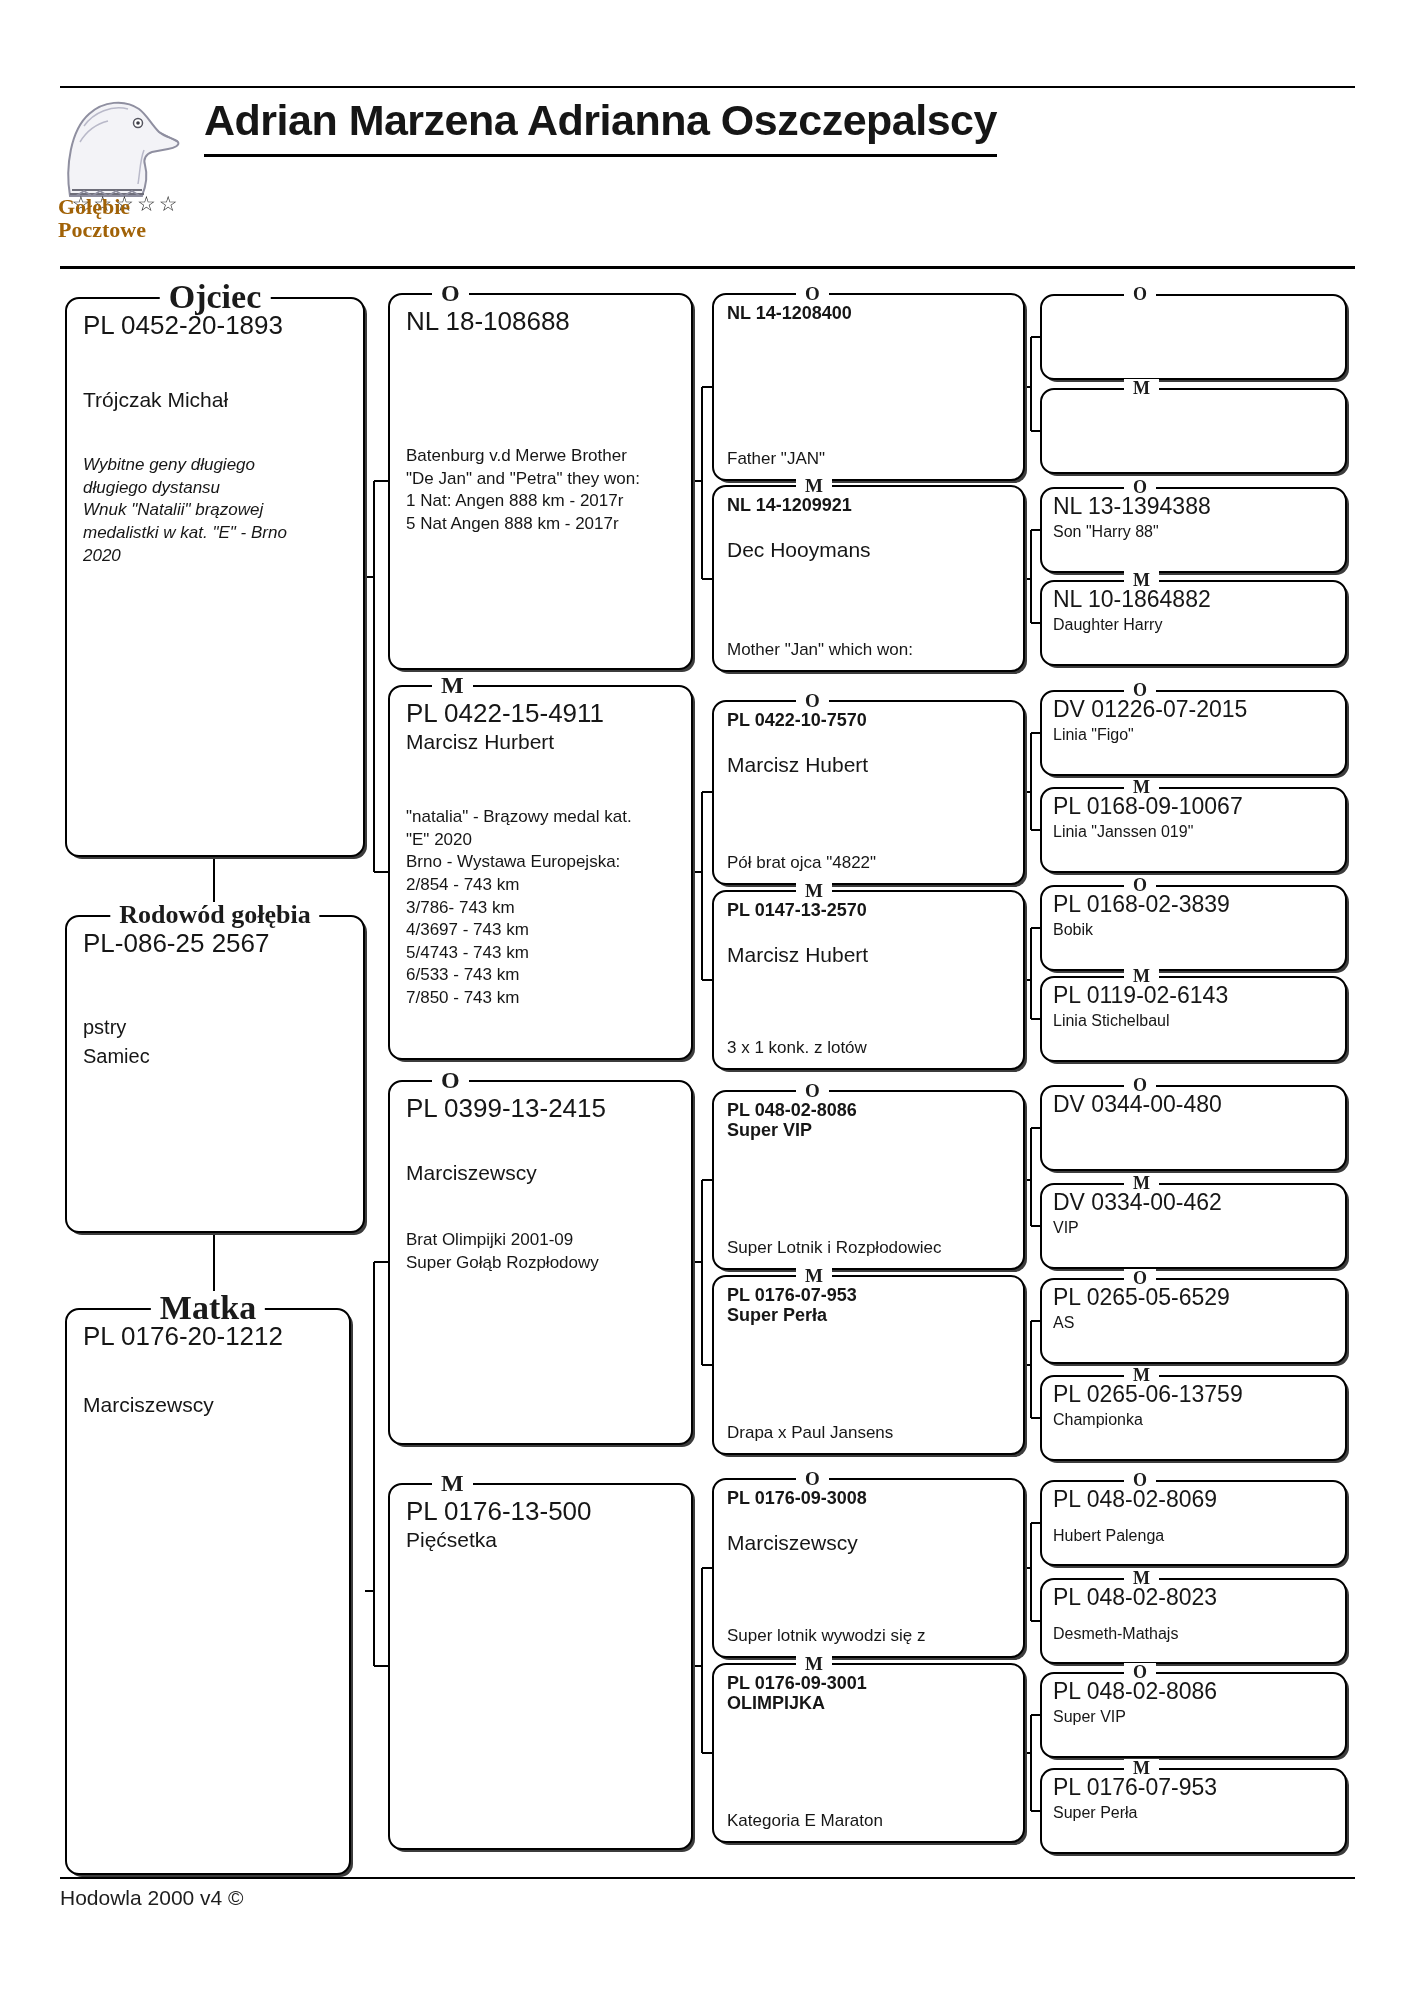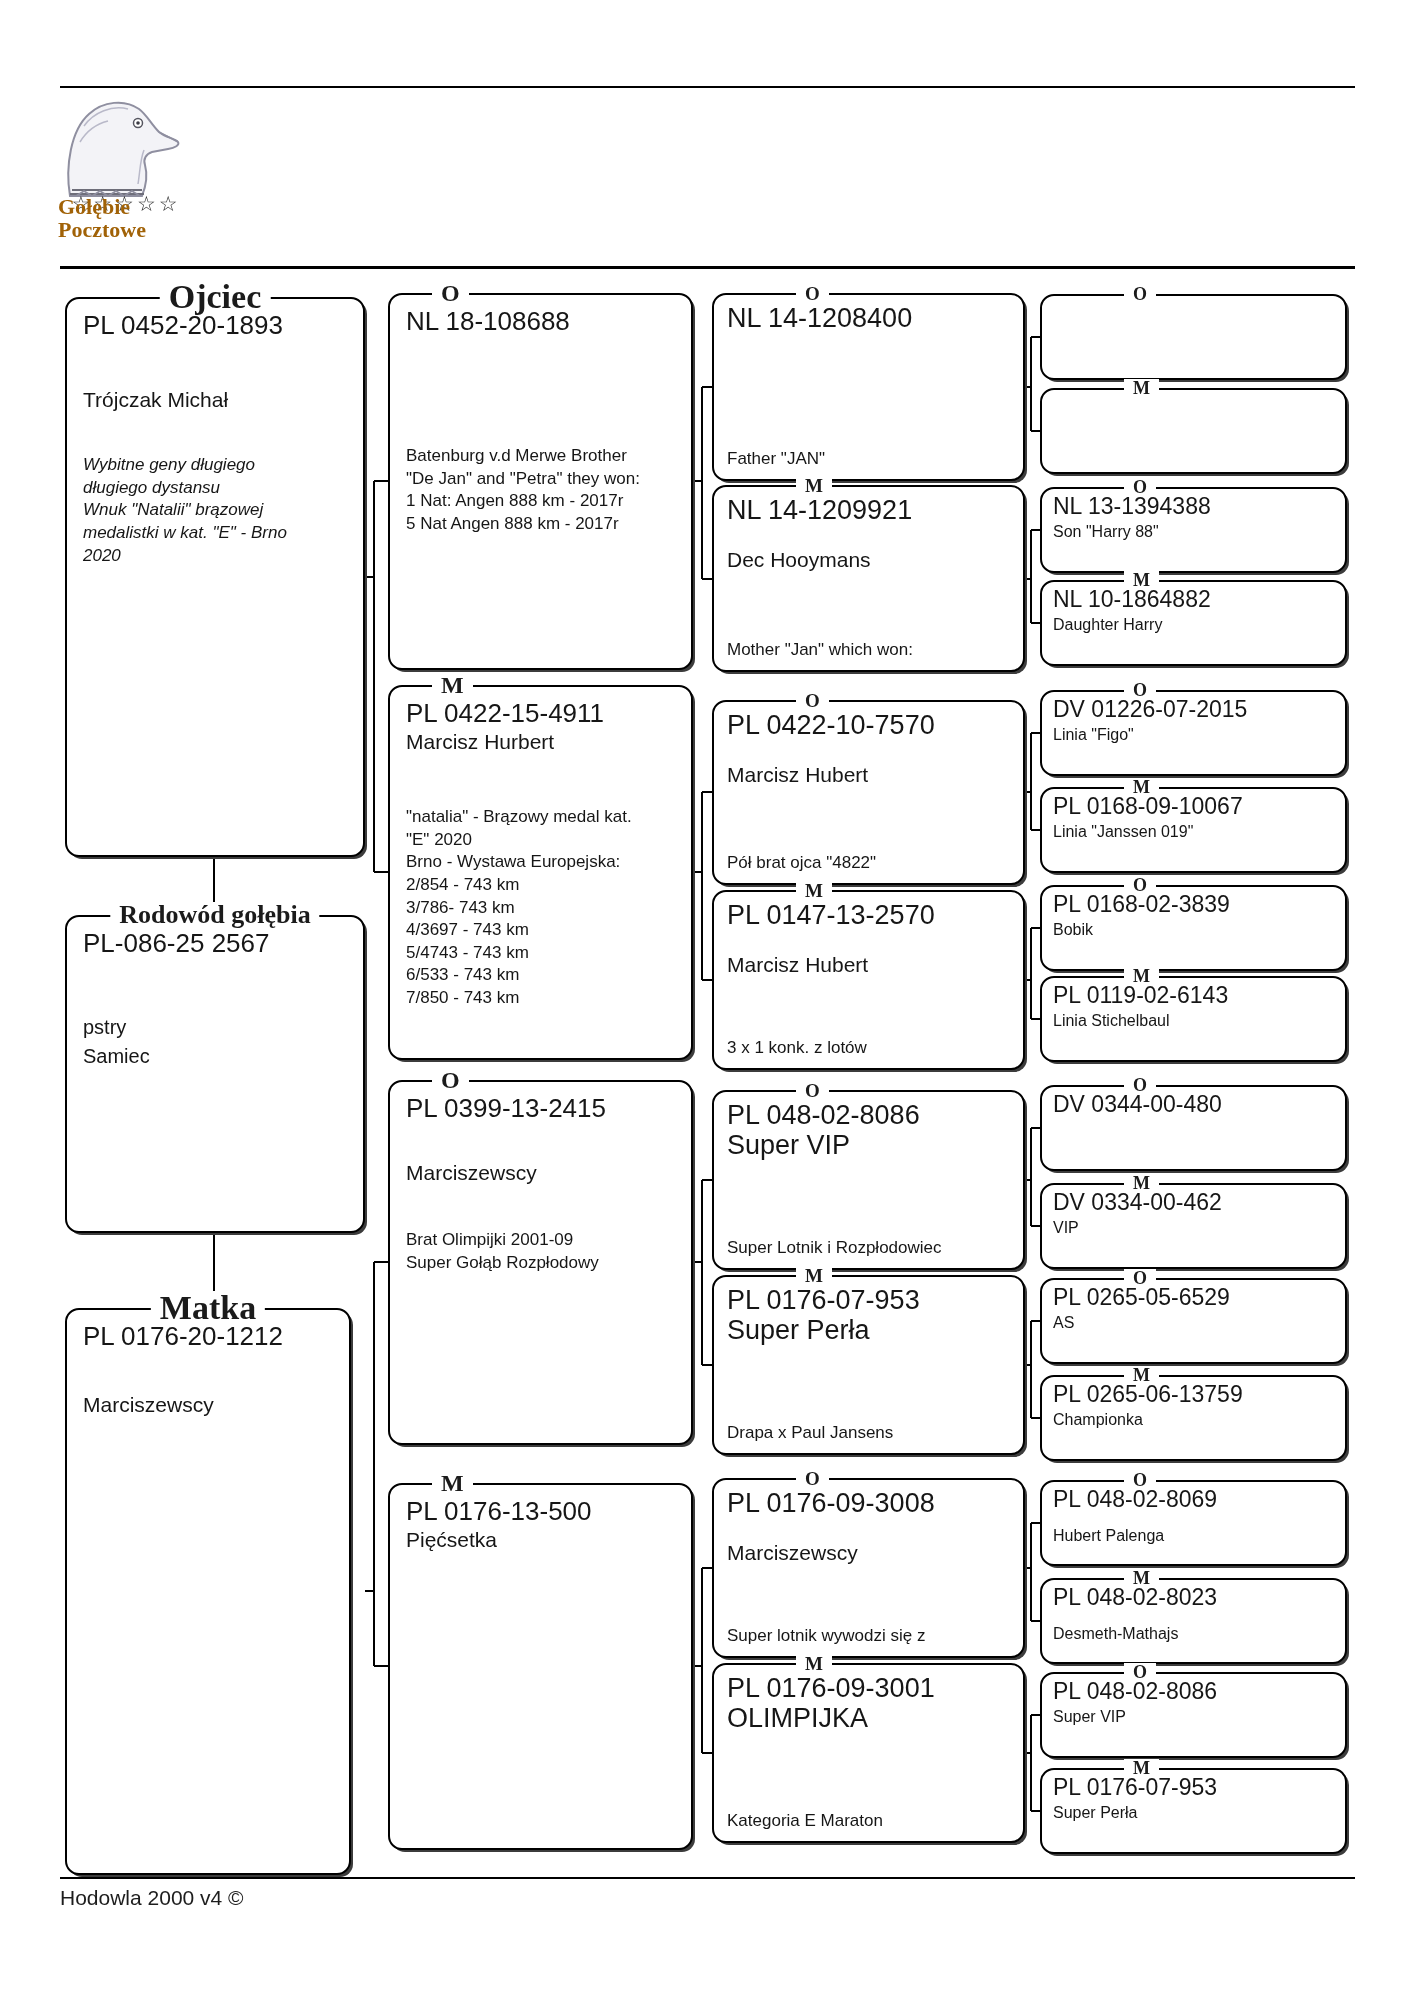--- a/index.html
+++ b/index.html
@@ -14,21 +14,21 @@
   .pad-sm{padding:5px 11px;}
   .tag{position:absolute;background:#fff;padding:0 9px;font-family:"Liberation Serif","DejaVu Serif",serif;
        font-weight:bold;color:#1b1b1b;white-space:nowrap;line-height:1;}
   .tag-c{left:50%;transform:translateX(-50%);}
   .tag-xl{font-size:34px;top:-19px;}
   .tag-md{font-size:26px;top:-15px;}
   .tag-g2{font-size:24px;top:-14px;left:42px;}
   .tag-g3{font-size:19px;top:-11px;left:82px;}
   .tag-g4{font-size:18px;top:-11px;left:82px;}
   .ring{font-size:26px;line-height:1.15;white-space:pre-line;}
-  .ring3{font-size:27px;line-height:1.12;}
+  .ring3{font-size:18px;line-height:1.12;font-weight:bold;}
   .ring4{font-size:23px;line-height:1.1;}
   .bname{font-size:21px;line-height:1.2;}
   .bname4{font-size:16px;line-height:1.25;margin-top:3px;}
   .desc{font-size:17px;line-height:1.33;white-space:pre-line;}
   .desc-bottom{margin-top:auto;}
   .traits{font-size:20px;line-height:1.45;white-space:pre-line;}
   
   #title{position:absolute;left:204px;top:96px;font-size:43px;font-weight:bold;
          letter-spacing:-0.5px;border-bottom:3px solid #000;padding-bottom:9px;white-space:nowrap;}
   #stars{position:absolute;left:56px;top:192px;width:140px;text-align:center;
@@ -52,20 +52,21 @@
       <path d="M103 38 L122 48" fill="none" stroke="#8f8fa0" stroke-width="1.5"></path>
       <circle cx="82" cy="29" r="4.5" fill="#ffffff" stroke="#55555f" stroke-width="1.5"></circle>
       <circle cx="82" cy="29" r="1.8" fill="#3a3a44"></circle>
       <path d="M16 96 H86 M14 100 H88" stroke="#6e6e7a" stroke-width="2"></path>
       <path d="M20 102 l8 -5 8 5 8 -5 8 5 8 -5 8 5 8 -5 8 5" fill="none" stroke="#8f8fa0" stroke-width="1.5"></path>
     </svg>
   </div>
   <div id="stars">☆☆☆☆☆</div>
   <div id="logo-caption">Gołębie
 Pocztowe</div>
+  <div id="title">Adrian Marzena Adrianna Oszczepalscy</div>
 
   <div class="rule" style="left:60px;top:266px;width:1295px;height:3px;"></div>
 
   <svg style="position:absolute;left:0;top:0;" width="1414" height="2000">
     <path d="M214 857 V915 M214 1233 V1308
              M365 577 H374 M374 481 V872 M374 481 H388 M374 872 H388
              M365 1591 H374 M374 1262 V1666 M374 1262 H388 M374 1666 H388
              M693 481 H702 M702 387 V579 M702 387 H712 M702 579 H712
              M693 872 H702 M702 792 V980 M702 792 H712 M702 980 H712
              M693 1262 H702 M702 1180 V1365 M702 1180 H712 M702 1365 H712

